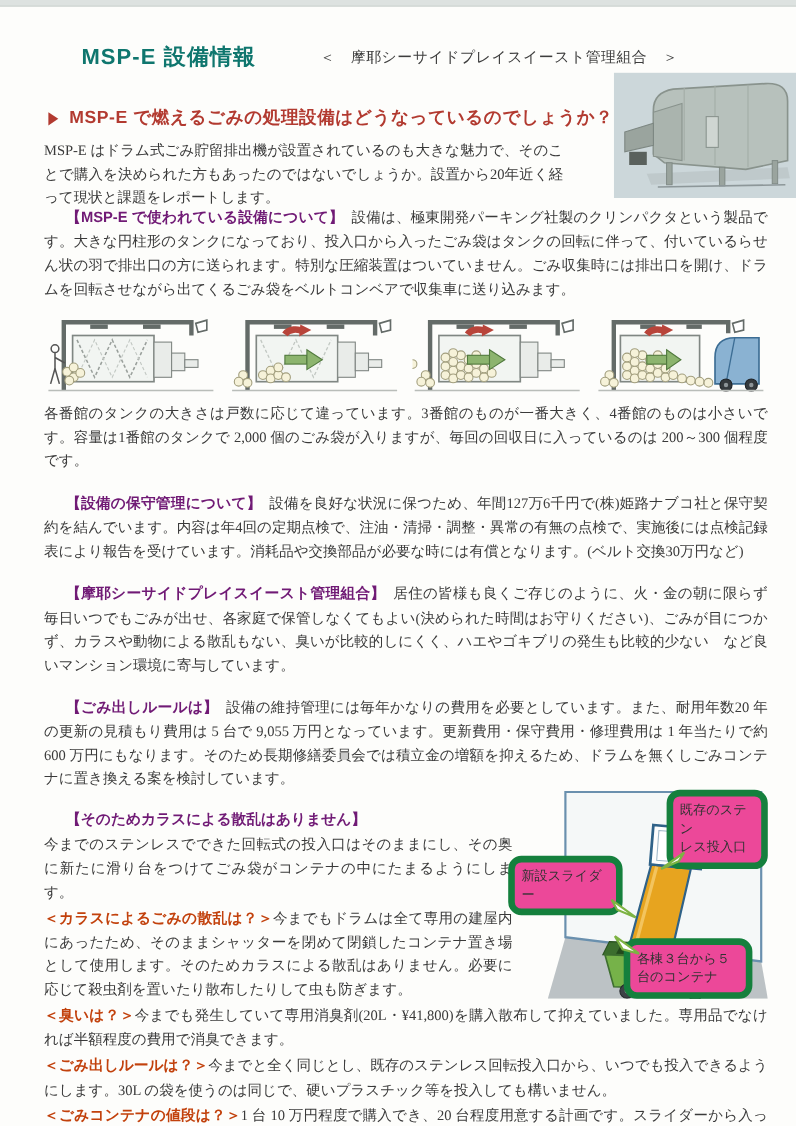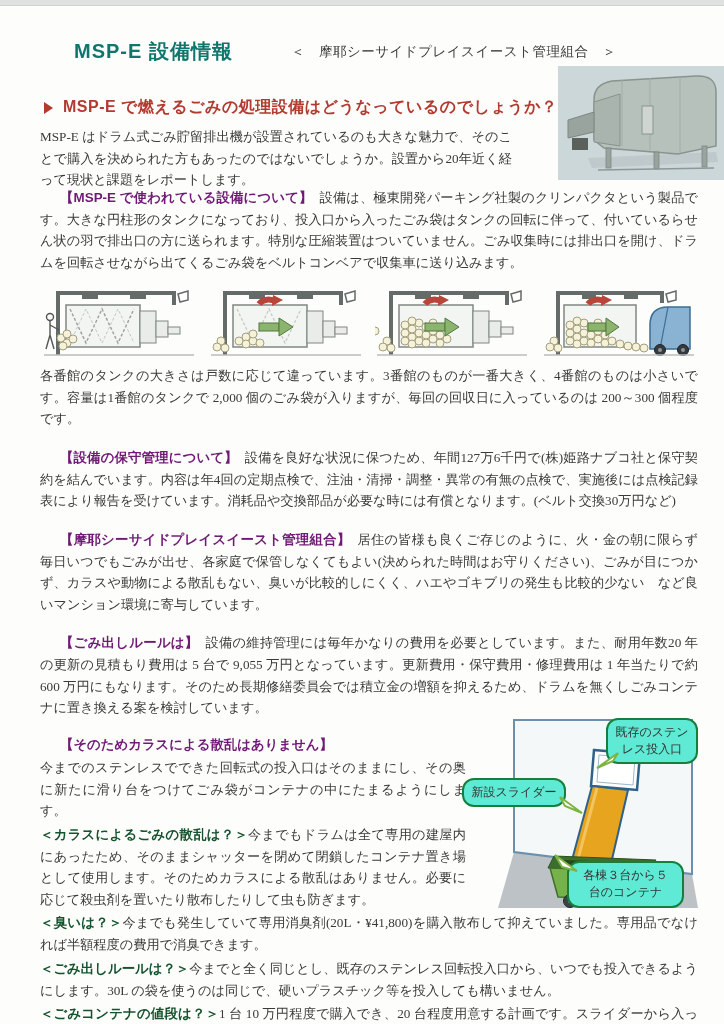--- a/index.html
+++ b/index.html
@@ -36,34 +36,34 @@
 
   
   p.para { font-size:13.2px; line-height:1.63; text-align:justify; }
   .sec { margin-top:17px; }
   .sec-head {
     font-family:"Liberation Sans","DejaVu Sans",sans-serif;
     font-weight:bold; color:#701a75; margin-right:7px; font-size:13.4px;margin-left:20px;
   }
   .q-head {
     font-family:"Liberation Sans","DejaVu Sans",sans-serif;
-    font-weight:bold; color:#14532d; font-size:13.4px;
+    font-weight:bold; color:#c2410c; font-size:13.4px;
   }
 
   
   .illust-row { display:flex; justify-content:space-between; margin:10px 2px 6px 2px; }
   .illust-row svg { flex:0 0 auto; }
 
   
   .wrap-block { margin-top:15px; }
   .wrap-block p.para { margin-top:2px; }
   .diagram-wrap { float:right; width:220px; height:196px; margin:-22px 0 4px 12px; position:relative; }
   .diagram-wrap > svg { position:absolute; top:0; right:0; }
-  .bubble { position:absolute; background:#5eead4; border:2px solid #15803d; border-radius:12px;
-    text-align:center; font-size:12px; line-height:1.45; padding:4px 6px; color:#333; z-index:2; }
+  .bubble { position:absolute; background:#ec4899; border:6px solid #15803d; border-radius:12px;
+    font-size:12px; line-height:1.45; padding:4px 6px; color:#333; z-index:2; }
   .bubble .tail { position:absolute; }
   .bubble-inlet { top:6px; right:0px; width:92px; }
   .bubble-inlet .tail { left:-14px; bottom:-8px; }
   .bubble-slider { top:66px; left:-16px; width:104px; }
   .bubble-slider .tail { right:-20px; bottom:-10px; }
   .bubble-container { bottom:0px; right:14px; width:117px; }
   .bubble-container .tail { left:-16px; top:-10px; }
 </style>
 </head>
 <body>

